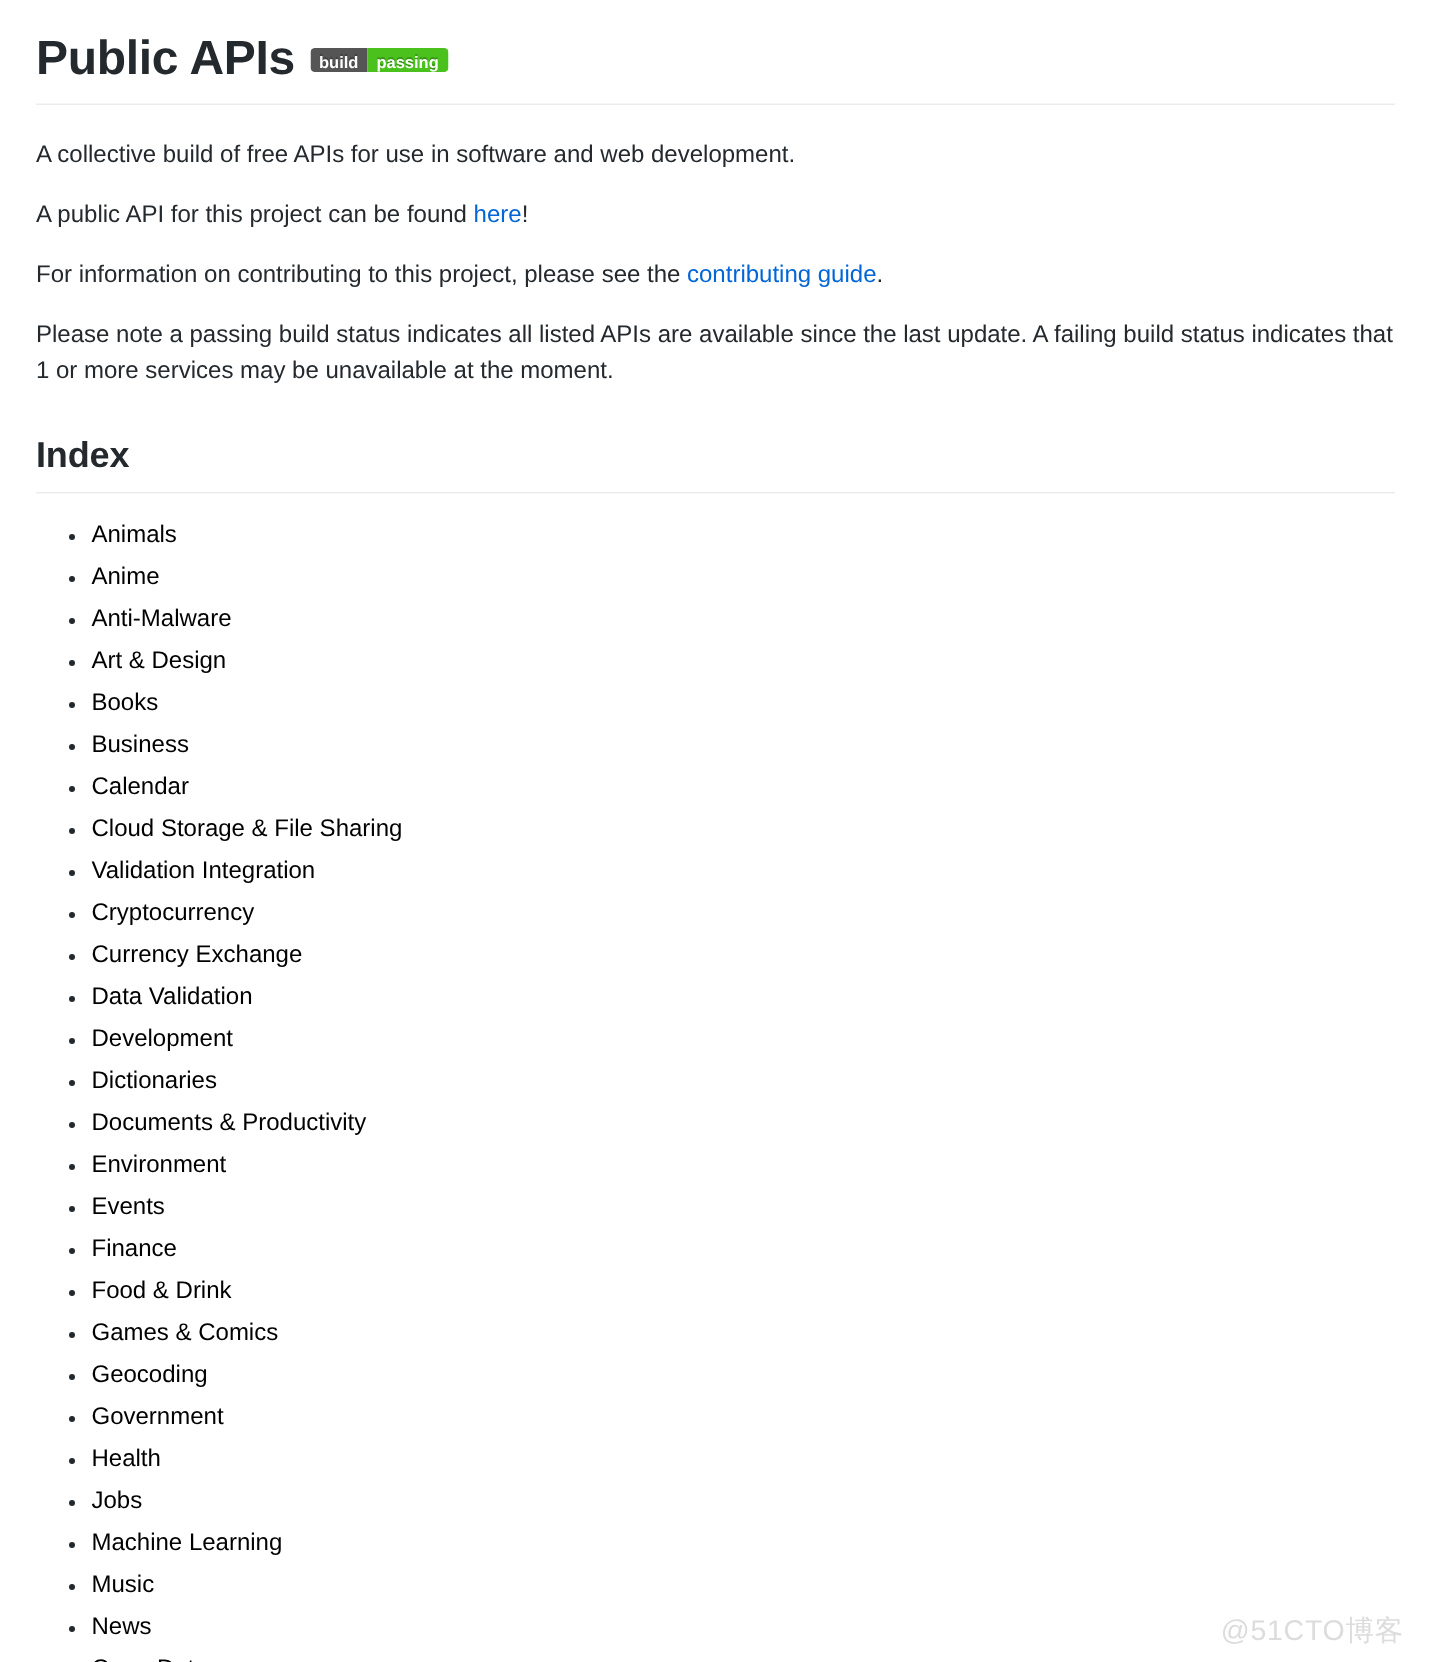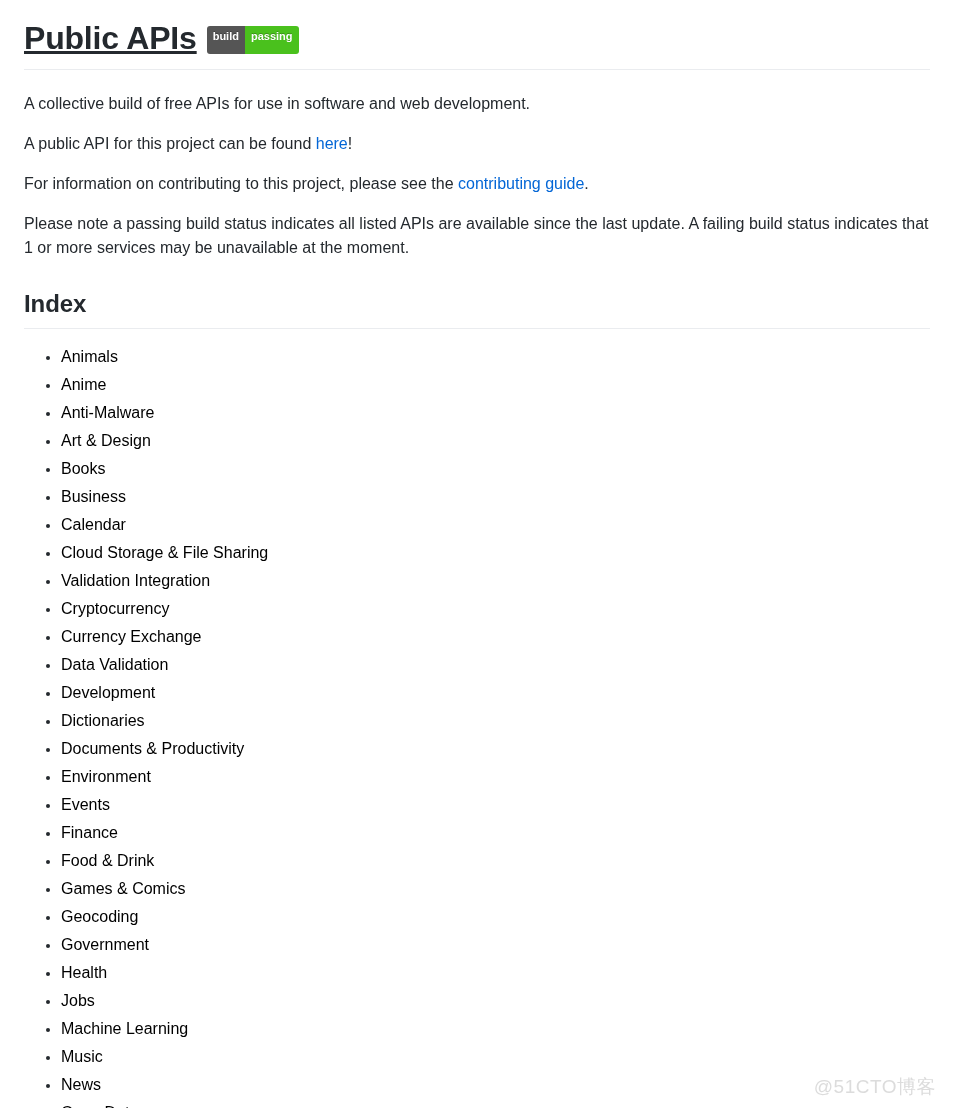--- a/index.html
+++ b/index.html
@@ -26,26 +26,25 @@
     align-items: center;
     padding-top: 18px;
   }
   h1.page-title {
     font-size: 32px;
     font-weight: 600;
     line-height: 1.25;
     margin: 0;
     color: #24292e;
     letter-spacing: -0.2px;
-    text-decoration: underline;
   }
   .badge {
     display: inline-flex;
     margin-left: 10px;
-    height: 28px;
+    height: 16px;
     border-radius: 3px;
     overflow: hidden;
     font-size: 11px;
     font-weight: bold;
     line-height: 20px;
     position: relative;
     top: 2px;
   }
   .badge-left {
     background: #555555;

